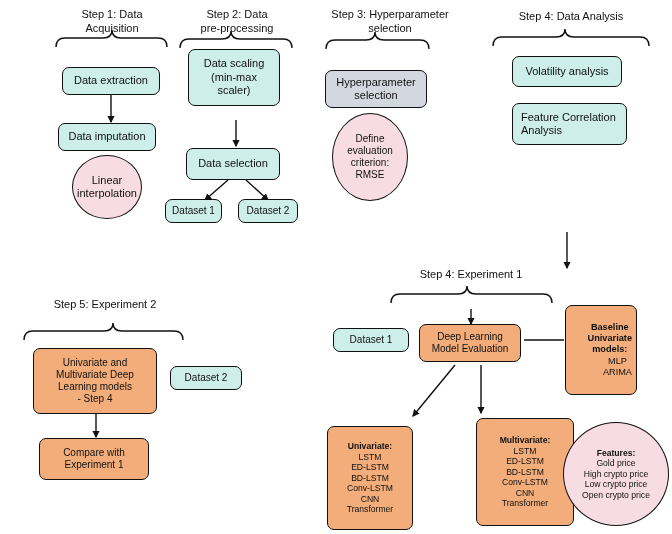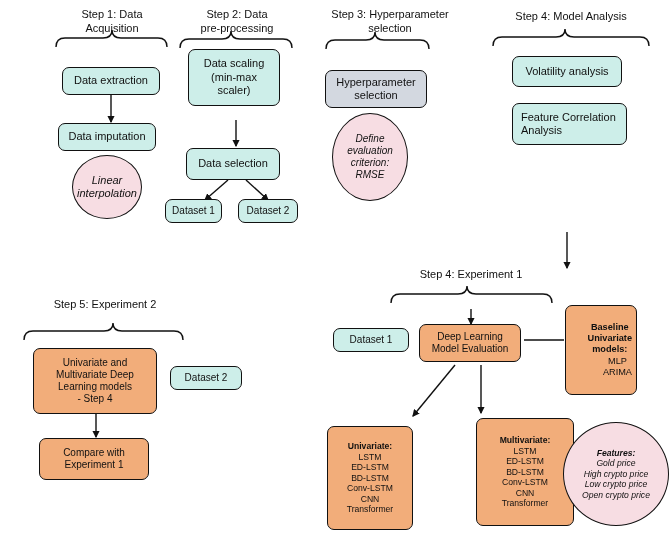--- a/index.html
+++ b/index.html
@@ -34,21 +34,20 @@
     color: #111111;
     line-height: 1.22;
     white-space: pre-line;
     padding: 2px 4px;
   }
   .rect {
     border-radius: 7px;
   }
   .ellipse {
     border-radius: 50%;
-    font-style: italic;
   }
   .teal  { background: #cdeee9; }
   .pink  { background: #f7dde3; }
   .orange{ background: #f2ad7a; }
   .gray  { background: #d3d8e0; }
 
   .step-label {
     position: absolute;
     text-align: center;
     color: #111111;
@@ -130,21 +129,21 @@
 selection</div>
 
   <div class="node rect gray f11" style="left:325px; top:70px; width:102px; height:38px;">Hyperparameter
 selection</div>
 
   <div class="node ellipse pink f10" style="left:332px; top:113px; width:76px; height:88px;">Define
 evaluation
 criterion:
 RMSE</div>
 
-  <div class="step-label" style="left:478px; top:10px; width:186px;">Step 4: Model Analysis</div>
+  <div class="step-label" style="left:478px; top:10px; width:186px;">Step 4: Data Analysis</div>
 
   <div class="node rect teal f11" style="left:512px; top:56px; width:110px; height:31px;">Volatility analysis</div>
 
   <div class="node rect teal f11" style="left:512px; top:103px; width:115px; height:42px; justify-content:flex-start; text-align:left; padding-left:8px;">Feature Correlation
 Analysis</div>
 
   <div class="step-label" style="left:396px; top:268px; width:150px;">Step 4: Experiment 1</div>
 
   <div class="node rect teal f10" style="left:333px; top:328px; width:76px; height:24px;">Dataset 1</div>
 

